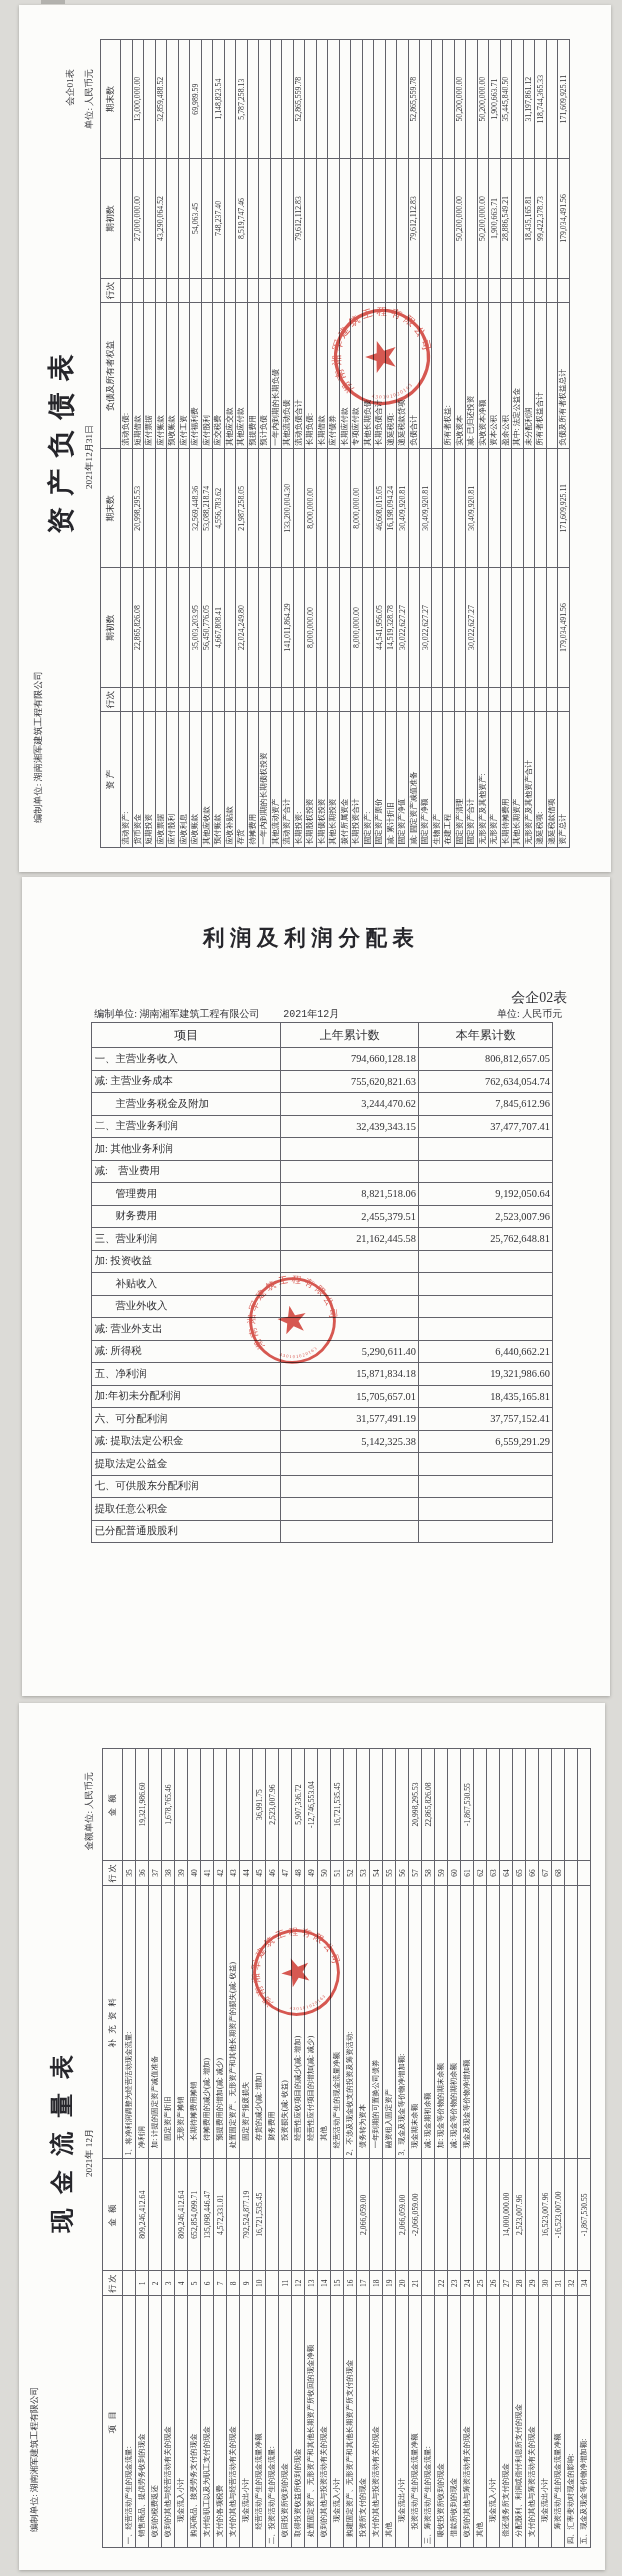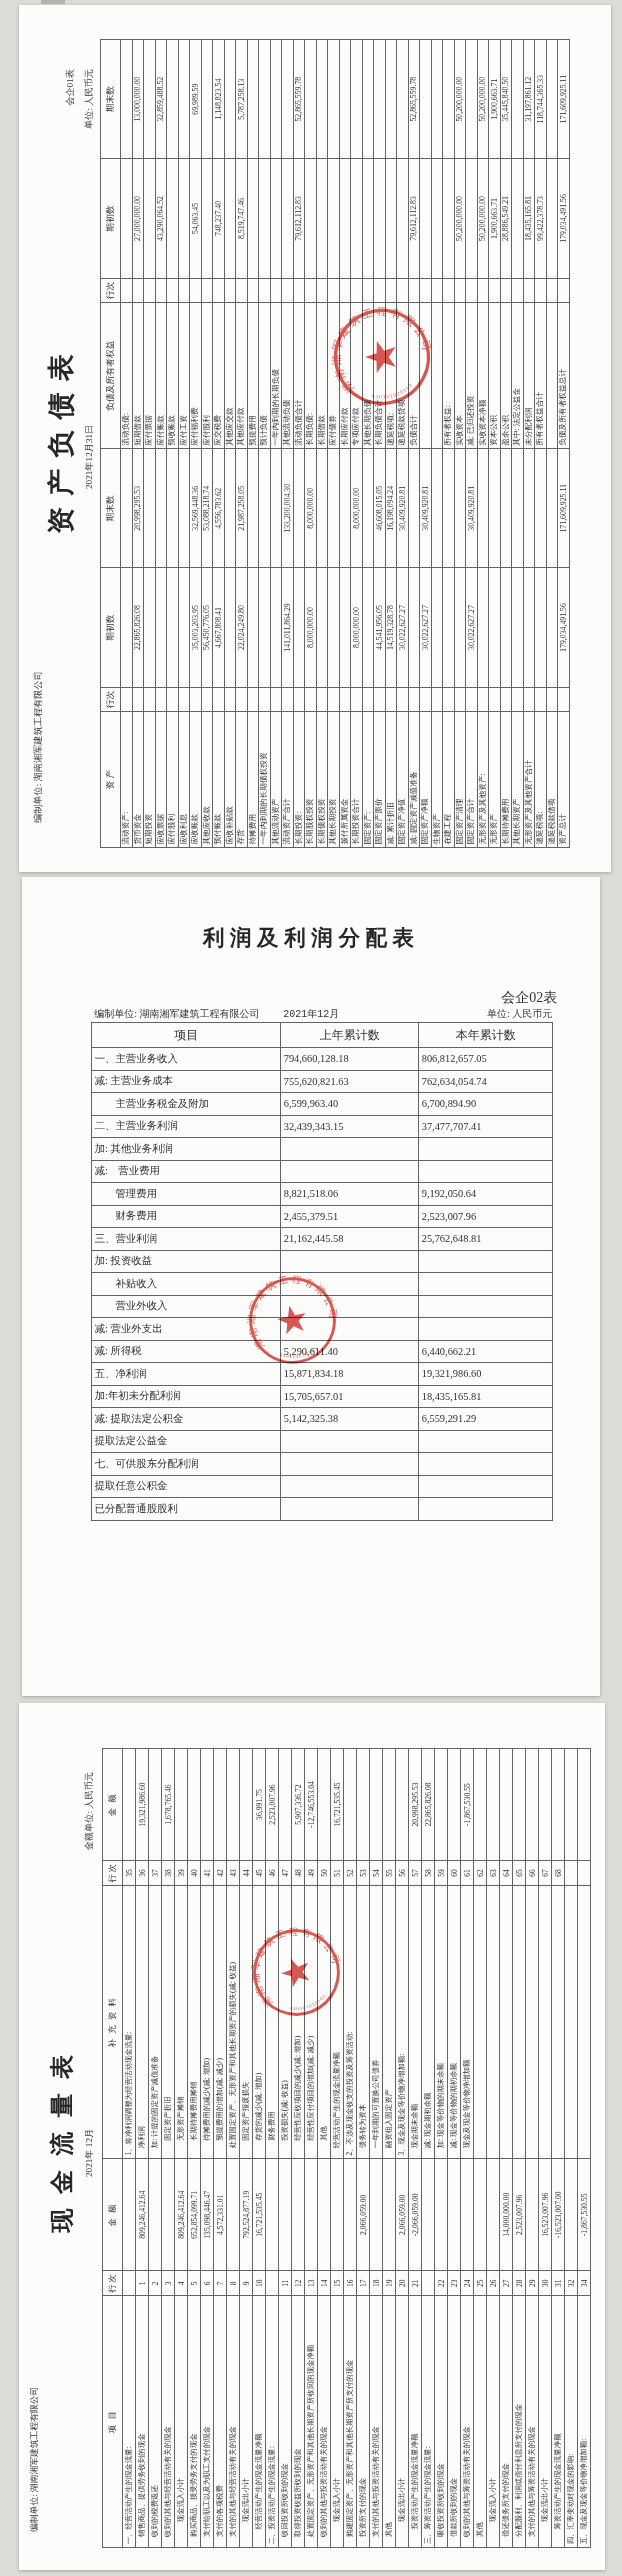--- a/index.html
+++ b/index.html
@@ -16,21 +16,21 @@
   
   #bs-table{left:24px;top:81px;width:809px;}
   #bs-table th{font-size:8.8px;height:19px;text-align:center;}
   #bs-table td{font-size:7.7px;height:10.5px;}
   #bs-table td:nth-child(3),#bs-table td:nth-child(4),
   #bs-table td:nth-child(7),#bs-table td:nth-child(8){text-align:center;font-size:7.8px;}
   
   #is-table{left:69px;top:145px;width:461px;}
   #is-table th{font-size:12px;height:24px;text-align:center;}
   #is-table td{font-size:10.4px;height:21.5px;}
-  #is-table td:nth-child(2),#is-table td:nth-child(3){text-align:left;}
+  #is-table td:nth-child(2),#is-table td:nth-child(3){text-align:right;}
   
   #cf-table{left:22.3px;top:83px;width:800px;}
   #cf-table th{font-size:8.4px;height:19px;text-align:center;letter-spacing:1.6px;}
   #cf-table td{font-size:7.4px;height:12px;}
   #cf-table td:nth-child(2),#cf-table td:nth-child(5){text-align:center;}
   #cf-table td:nth-child(3),#cf-table td:nth-child(6){text-align:center;font-size:7.7px;}
   .stamp{position:absolute;z-index:9;opacity:.85;mix-blend-mode:multiply;pointer-events:none;}
   .artifact{position:absolute;background:#8a8a85;opacity:.5;}
 </style>
 </head>
@@ -455,21 +455,21 @@
             <td>负债及所有者权益总计</td>
             <td></td>
             <td>179,034,491.56</td>
             <td>171,609,925.11</td>
           </tr>
         </tbody>
     </table>
   </div>
 </div>
 
-<div class="page" style="left:22.3px;top:877px;width:578px;height:819px;">
+<div class="page" style="left:22.3px;top:877px;width:578px;height:819px;padding-left:10px;">
   <div class="doc-title" style="left:0;top:46px;width:578px;font-size:21.5px;letter-spacing:5.6px;">利润及利润分配表</div>
   <div class="hline" style="right:43px;top:112px;font-size:14px;">会企02表</div>
   <div class="hline" style="left:72px;top:130px;font-size:10px;">编制单位: 湖南湘军建筑工程有限公司</div>
   <div class="hline" style="left:261px;top:130px;font-size:10px;font-family:Liberation Mono, monospace;">2021年12月</div>
   <div class="hline" style="right:48px;top:130px;font-size:10px;">单位: 人民币元</div>
   <table id="is-table">
     <colgroup>
         <col style="width:189px">
         <col style="width:138px">
         <col style="width:134px">
@@ -487,22 +487,22 @@
           <td>794,660,128.18</td>
           <td>806,812,657.05</td>
         </tr>
         <tr>
           <td>减: 主营业务成本</td>
           <td>755,620,821.63</td>
           <td>762,634,054.74</td>
         </tr>
         <tr>
           <td>　　主营业务税金及附加</td>
-          <td>6,599,963.40</td>
-          <td>6,700,894.90</td>
+          <td>3,244,470.62</td>
+          <td>7,845,612.96</td>
         </tr>
         <tr>
           <td>二、主营业务利润</td>
           <td>32,439,343.15</td>
           <td>37,477,707.41</td>
         </tr>
         <tr>
           <td>加: 其他业务利润</td>
           <td></td>
           <td></td>
@@ -554,20 +554,25 @@
         </tr>
         <tr>
           <td>五、净利润</td>
           <td>15,871,834.18</td>
           <td>19,321,986.60</td>
         </tr>
         <tr>
           <td>加:年初未分配利润</td>
           <td>15,705,657.01</td>
           <td>18,435,165.81</td>
+        </tr>
+        <tr>
+          <td>六、可分配利润</td>
+          <td>31,577,491.19</td>
+          <td>37,757,152.41</td>
         </tr>
         <tr>
           <td>减: 提取法定公积金</td>
           <td>5,142,325.38</td>
           <td>6,559,291.29</td>
         </tr>
         <tr>
           <td>提取法定公益金</td>
           <td></td>
           <td></td>

